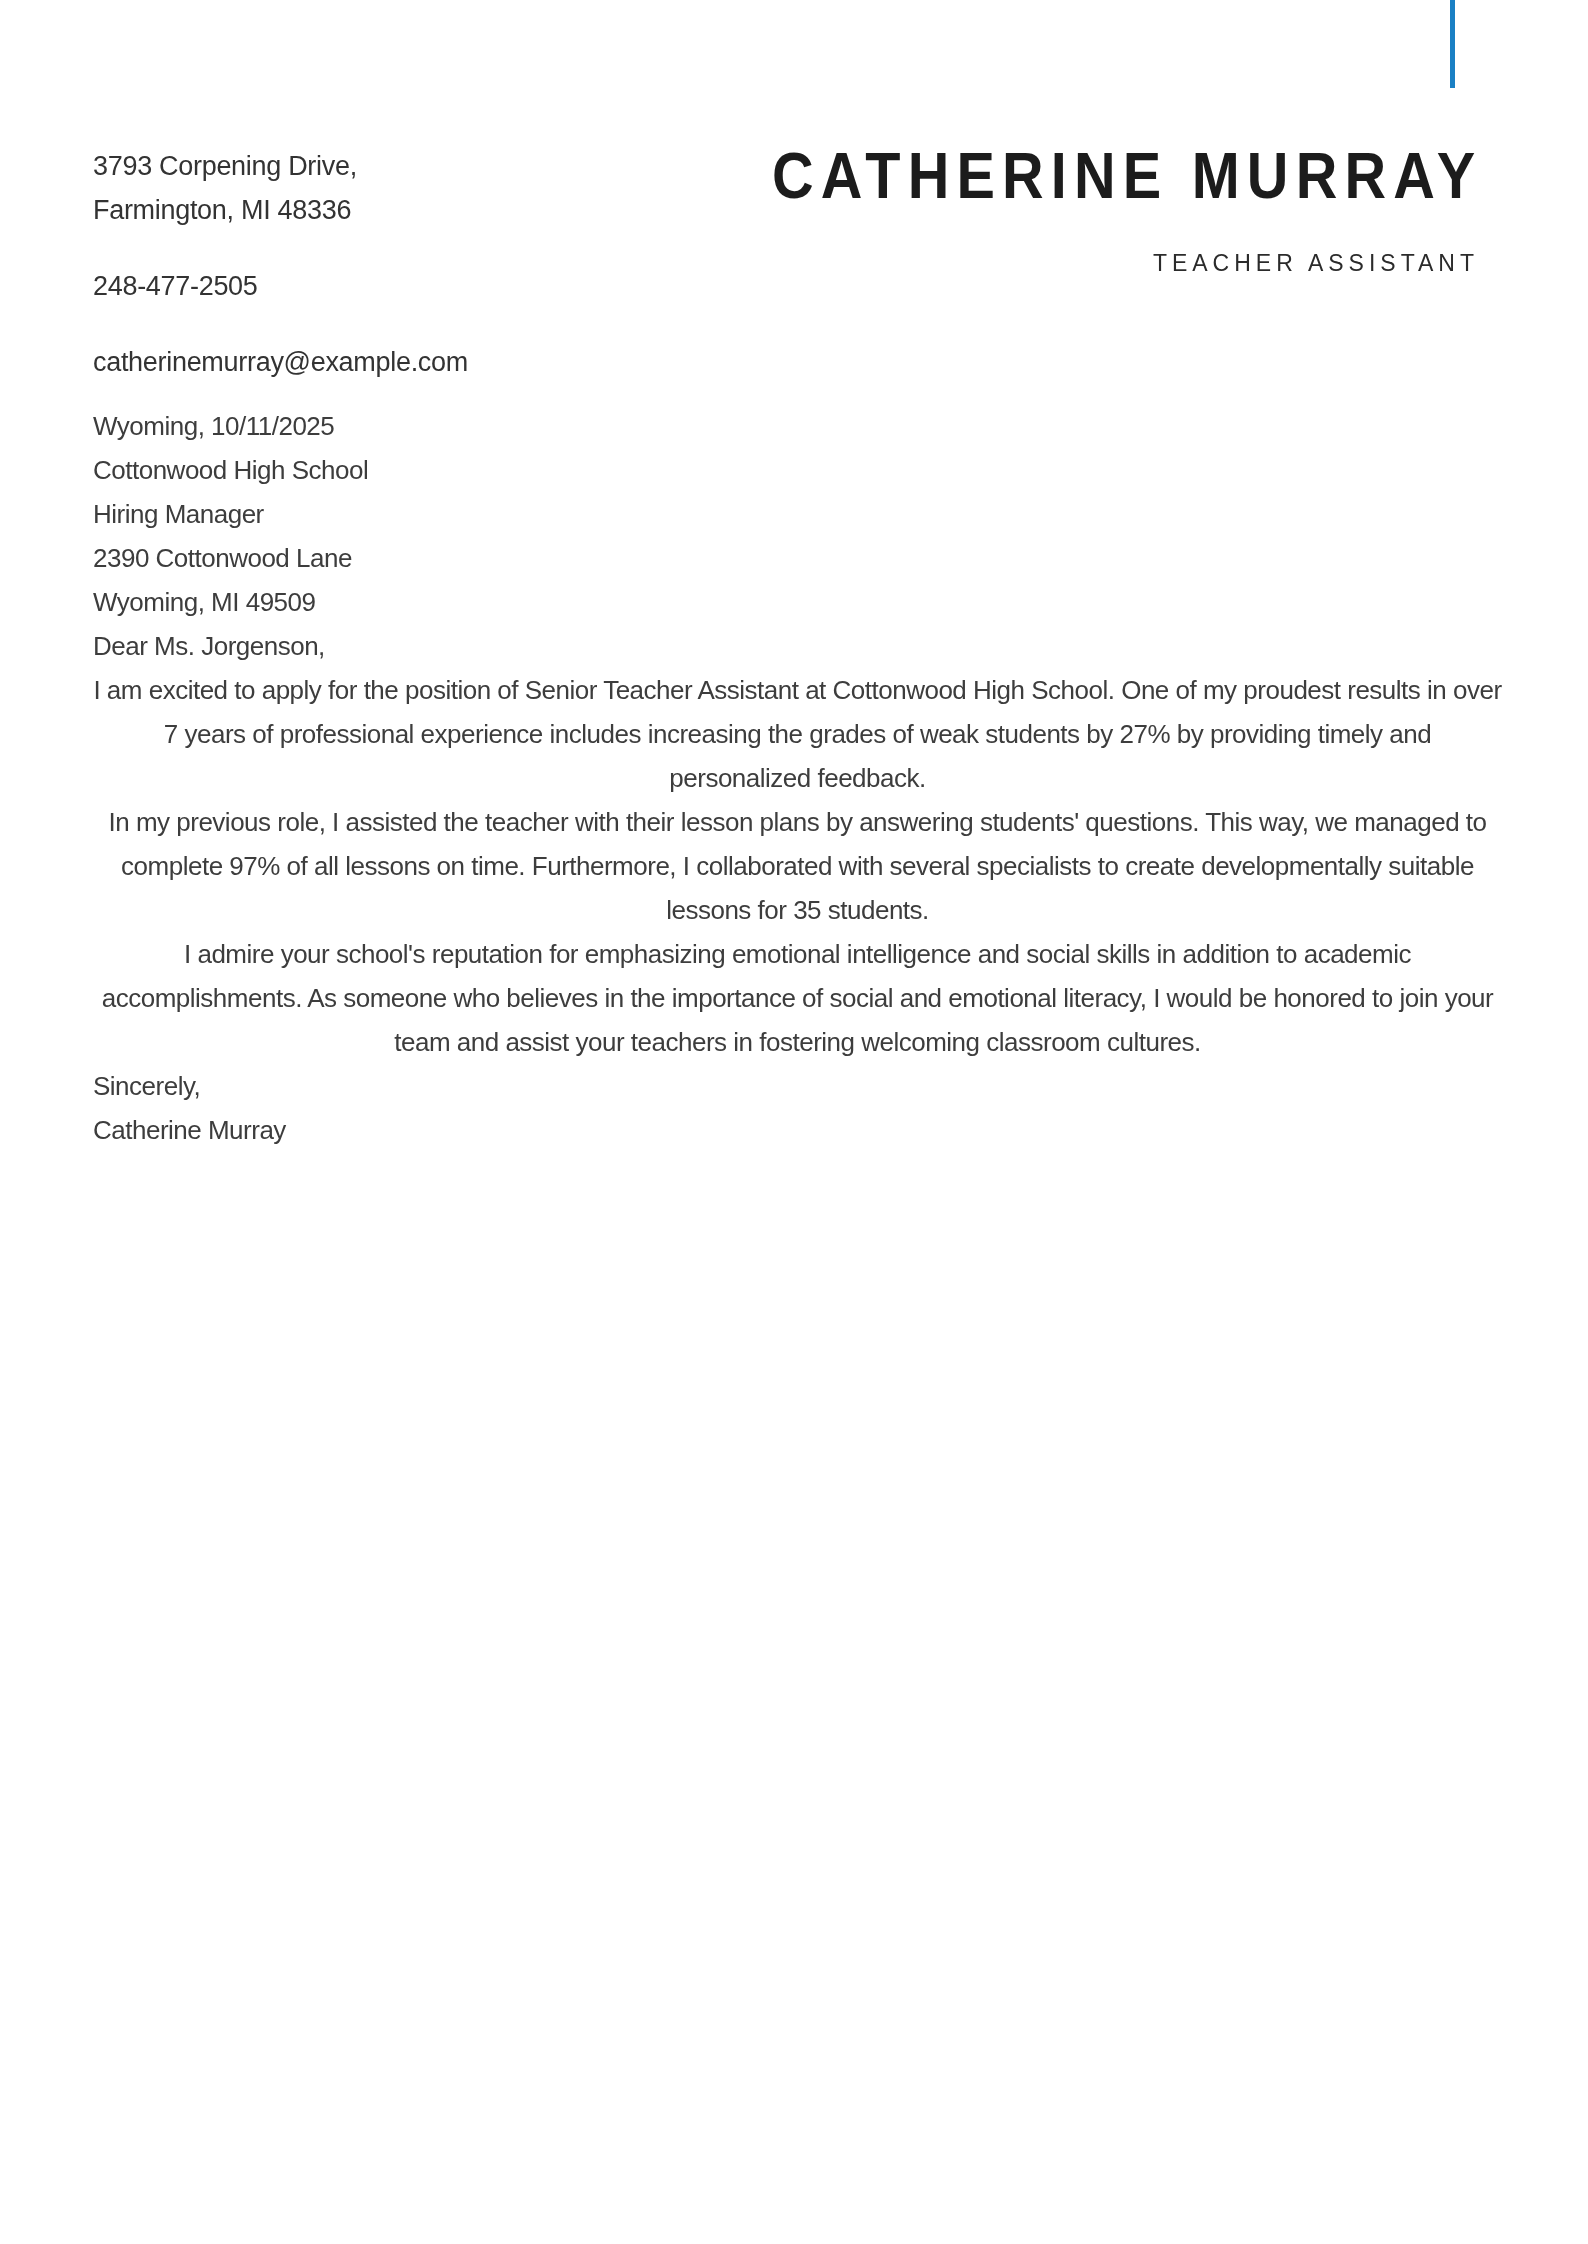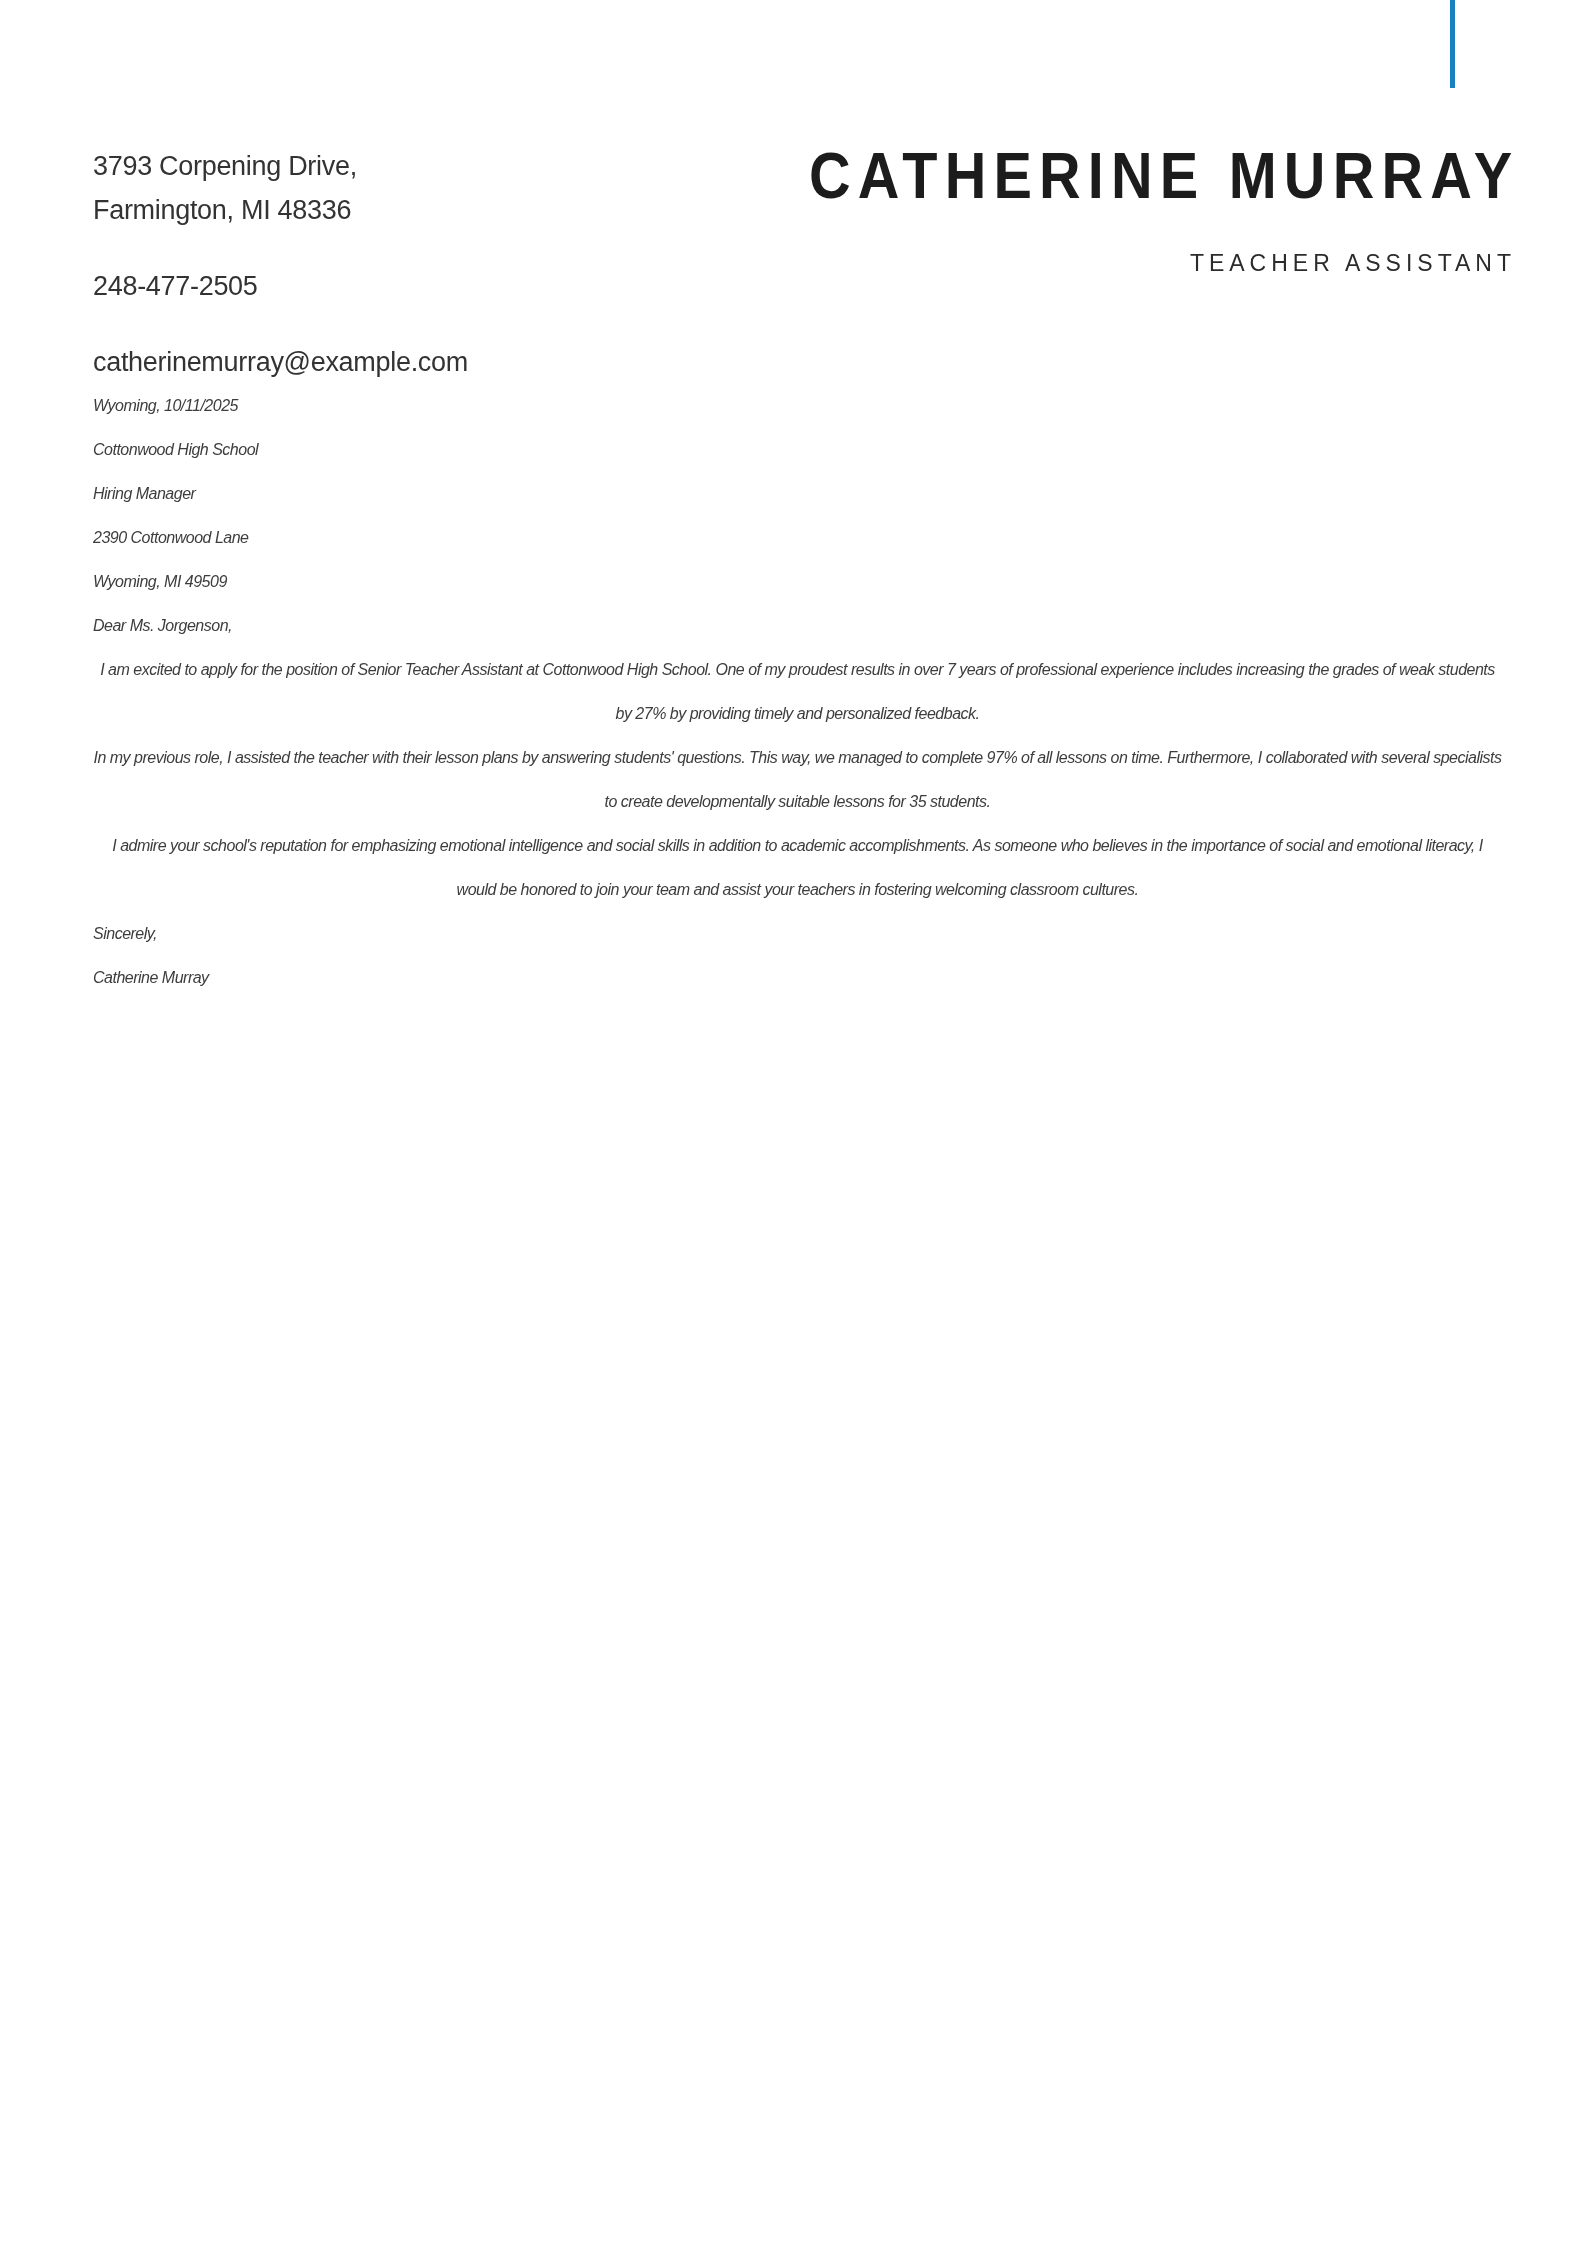--- a/index.html
+++ b/index.html
@@ -20,21 +20,21 @@
     width: 5px;
     height: 88px;
     background: #1a80c4;
   }
 
   
   .header {
     display: flex;
     justify-content: space-between;
     align-items: flex-start;
-    padding: 144px 77px 0 93px;
+    padding: 144px 114px 0 93px;
     box-sizing: border-box;
   }
   .contact p {
     margin: 0;
     font-size: 27px;
     line-height: 44px;
     letter-spacing: -0.3px;
     color: #333333;
   }
   .contact p.gap { margin-top: 32px; }
@@ -58,25 +58,25 @@
     font-weight: 500;
     letter-spacing: 5px;
     margin-right: -5px;
     color: #2b2b2b;
     white-space: nowrap;
   }
 
   
   .letter {
     padding: 0 86px 0 93px;
-    font-style: italic;
-    font-size: 16px;
+    font-size: 26px;
     line-height: 44px;
     letter-spacing: -0.5px;
     color: #3d3d3d;
+    margin-top: 20px;
   }
   .letter p { margin: 0; }
   .date       { margin-top: 223px; }
   .rcpt-first { margin-top: 56px; }
   .rcpt       { margin-top: 15px; }
   .salutation { margin-top: 65px; }
   .para       { margin-top: 59px; text-align: center; }
   .closing    { margin-top: 60px; }
   .signature  { margin-top: 16px; }
 </style>

